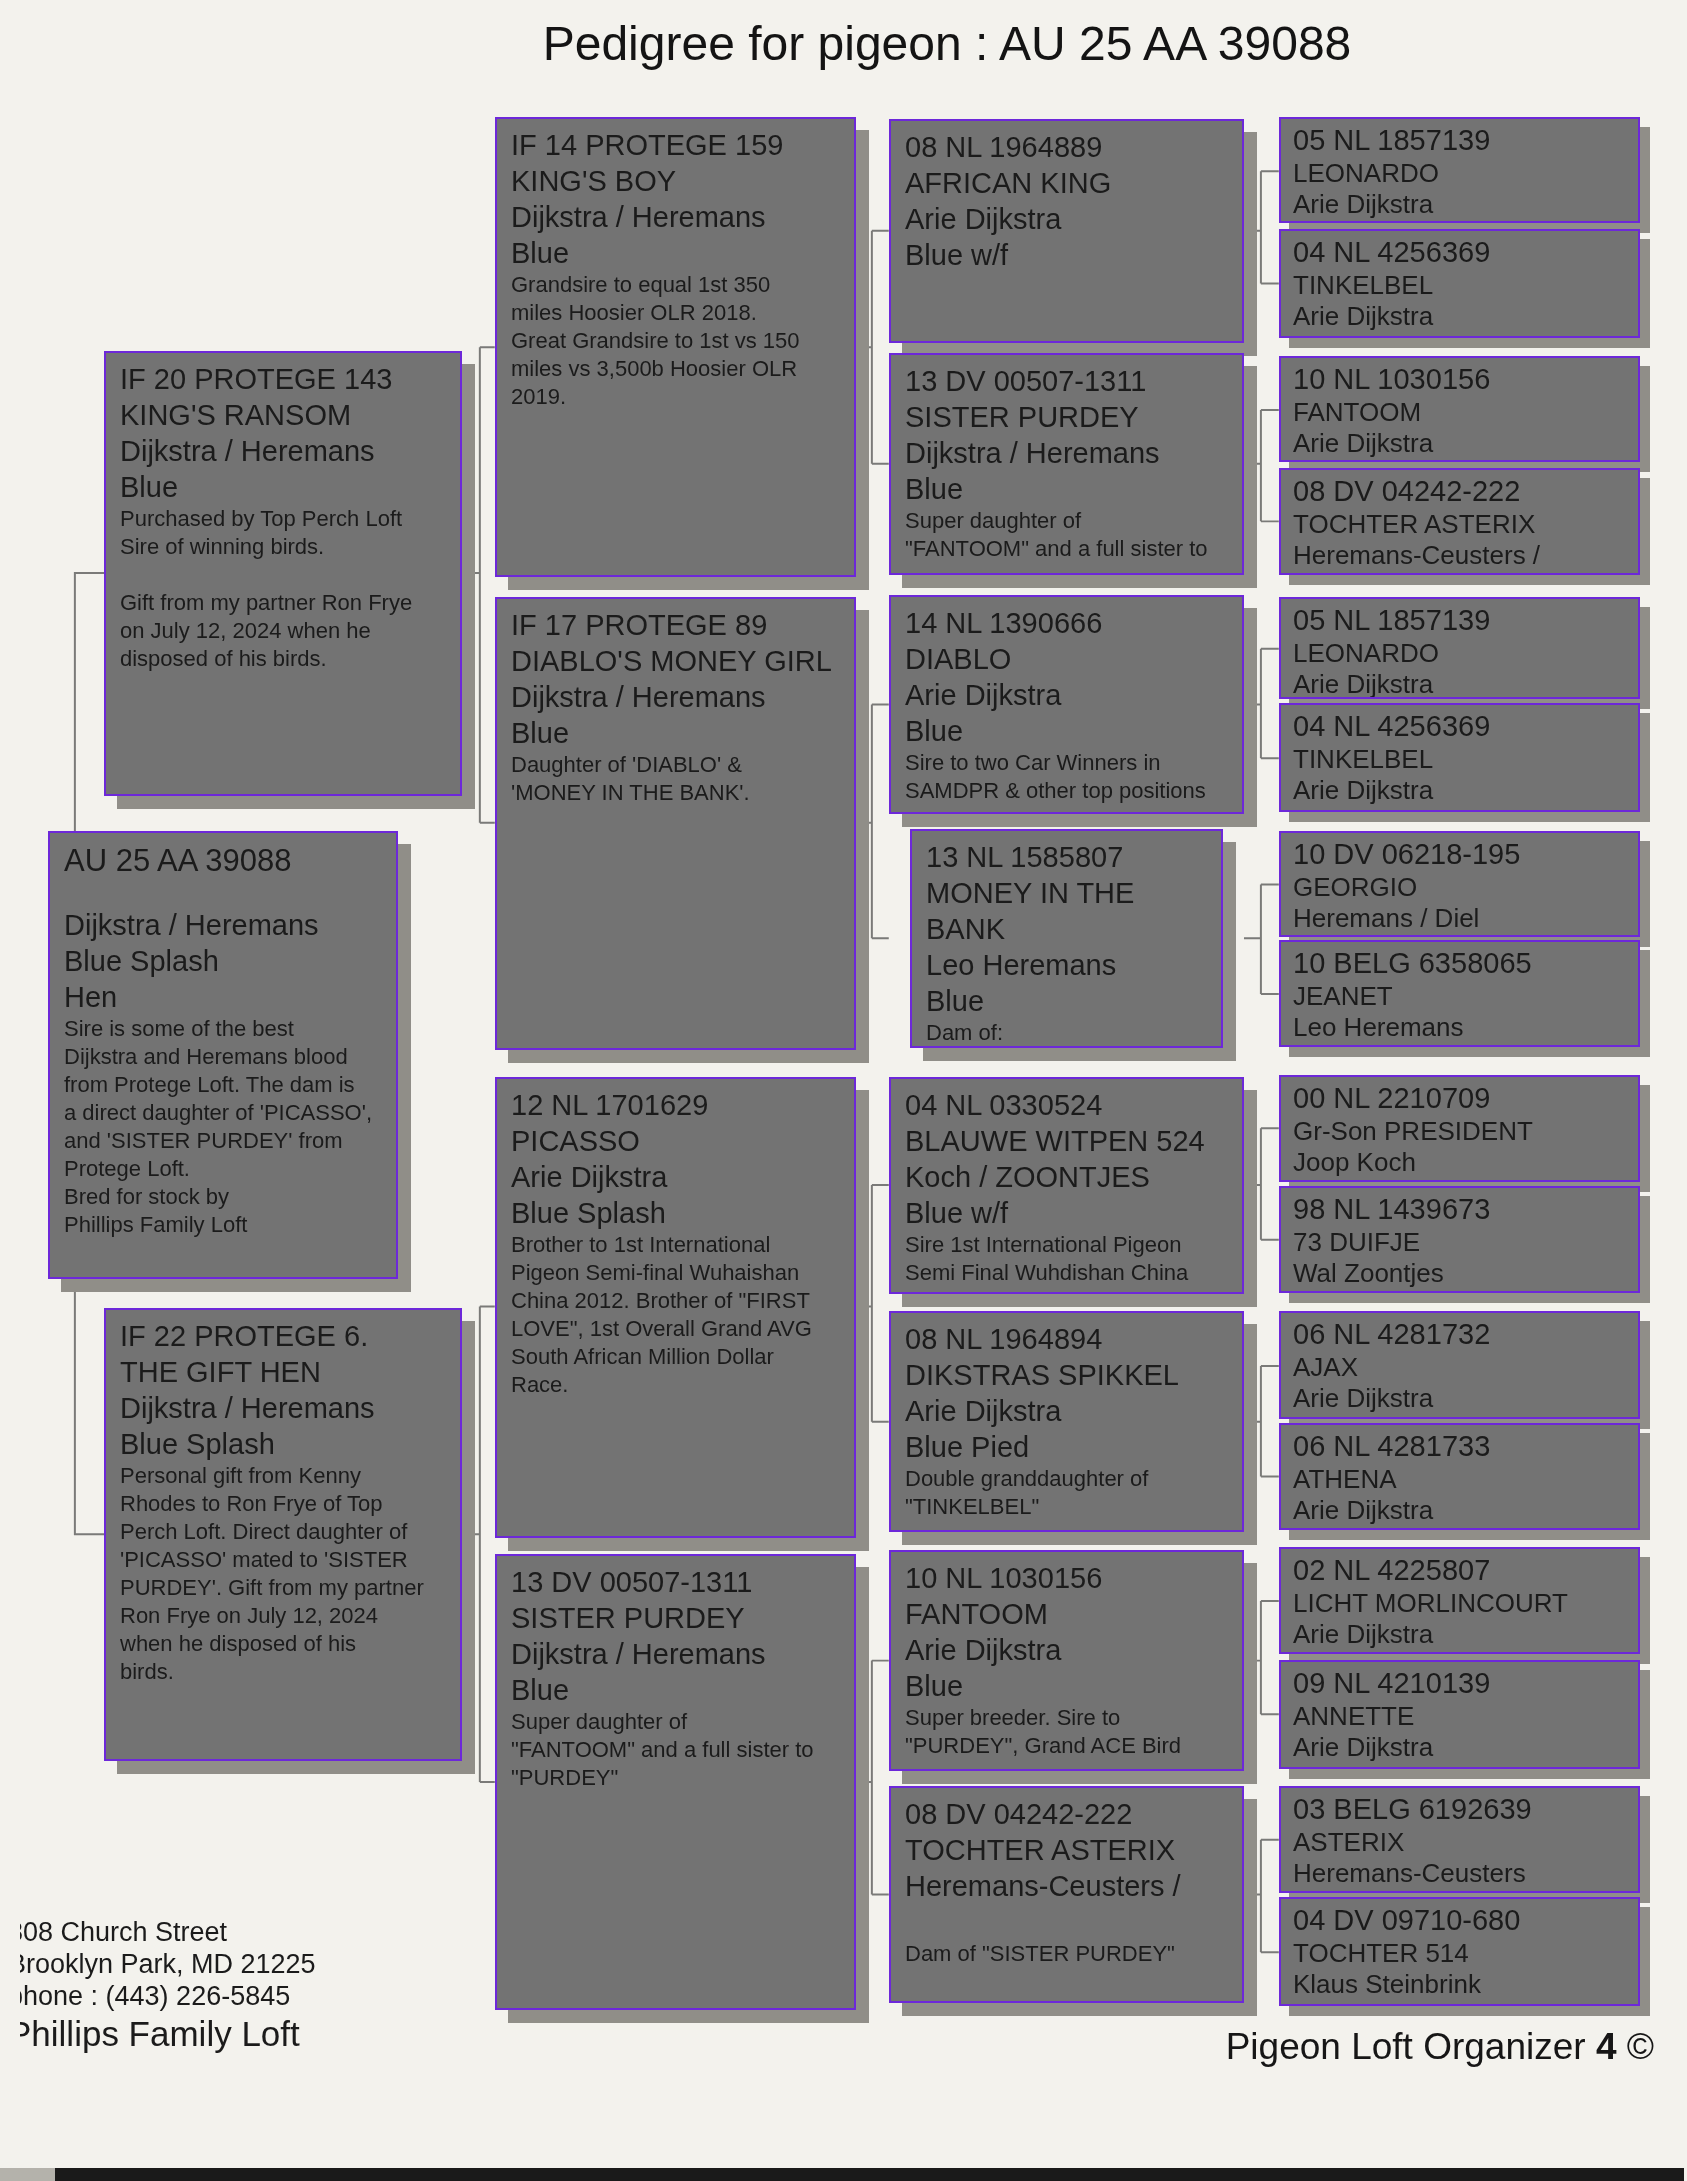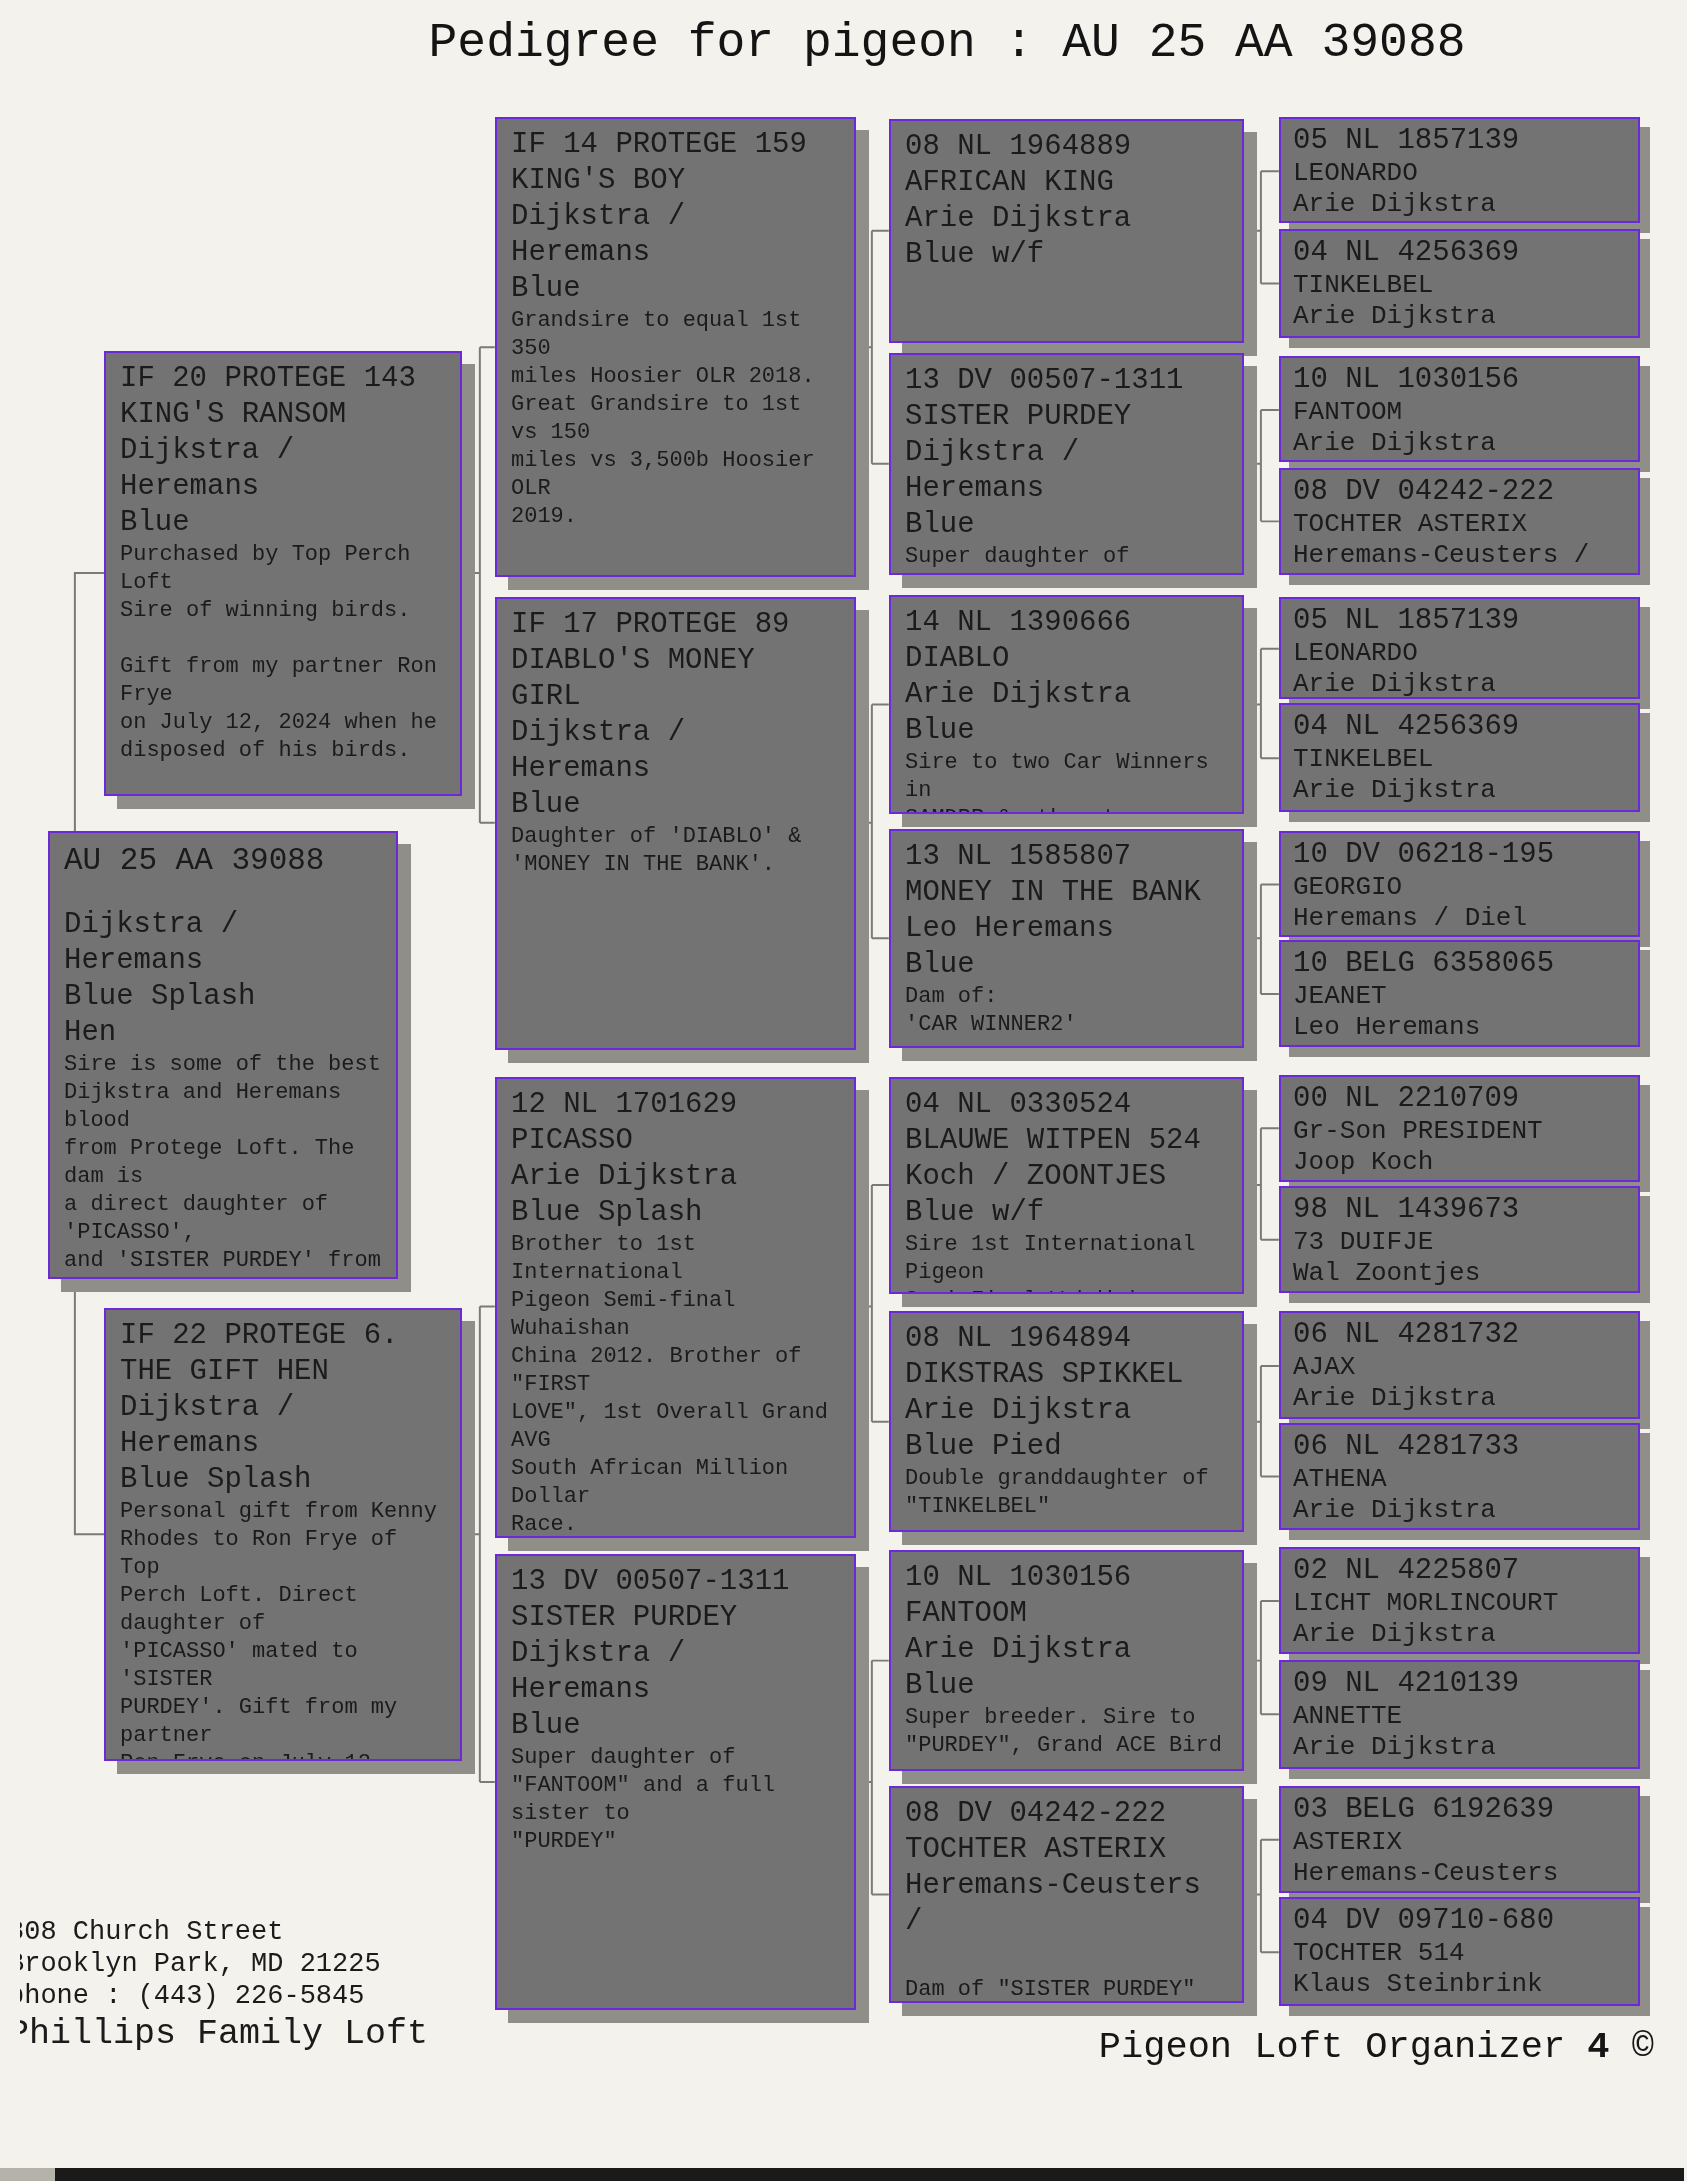--- a/index.html
+++ b/index.html
@@ -1,19 +1,19 @@
 <!DOCTYPE html>
 <html><head>
 <meta charset="utf-8">
 <style>
   html,body{margin:0;padding:0;background:#d8d6d0;}
   #page{
     position:relative;width:1688px;height:2181px;overflow:hidden;
     background:#f3f2ed;
-    font-family:Liberation Mono, monospace;
+    font-family:Liberation Sans, sans-serif;
     color:#1b1b1b;
   }
   .box{
     position:absolute;box-sizing:border-box;overflow:hidden;
     background:#737373;border:2px solid #6d28d9;
     box-shadow:13px 13px 0 #908e88;
     padding:8px 14px;
   }
   .box.sm{padding:4px 12px;box-shadow:10px 10px 0 #908e88;}
   .ring{font-size:31px;line-height:40px;}
@@ -173,21 +173,21 @@
 
   <div class="box" style="left:889px;top:595px;width:355px;height:219px">
     <div class="big">14 NL 1390666</div>
     <div class="big">DIABLO</div>
     <div class="big">Arie Dijkstra</div>
     <div class="big">Blue</div>
     <div class="note">Sire to two Car Winners in
 SAMDPR &amp; other top positions</div>
   </div>
 
-  <div class="box" style="left:889px;top:829px;width:355px;height:219px">
+  <div class="box" style="left:910px;top:829px;width:313px;height:219px">
     <div class="big">13 NL 1585807</div>
     <div class="big">MONEY IN THE BANK</div>
     <div class="big">Leo Heremans</div>
     <div class="big">Blue</div>
     <div class="note">Dam of:
  'CAR WINNER2'</div>
   </div>
 
   <div class="box" style="left:889px;top:1077px;width:355px;height:217px">
     <div class="big">04 NL 0330524</div>

